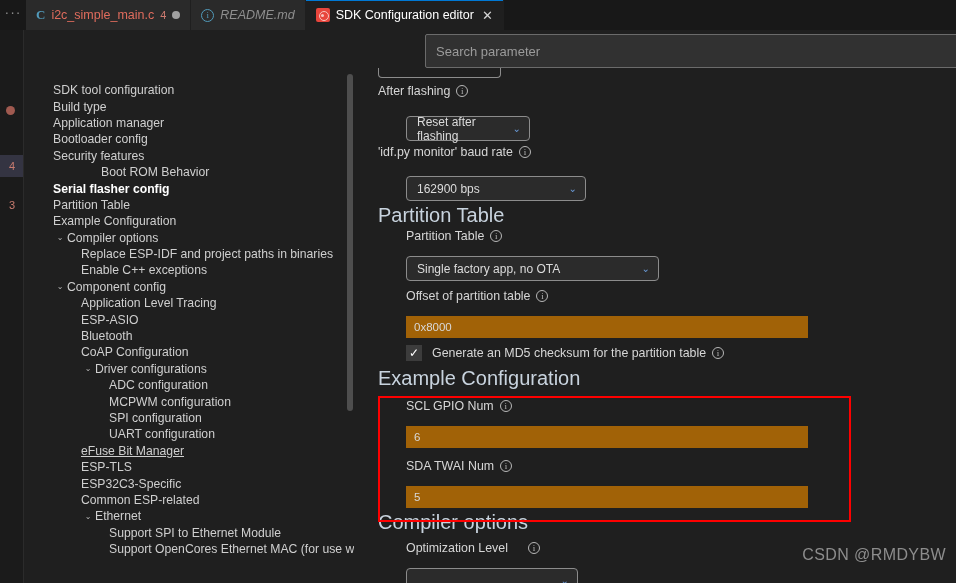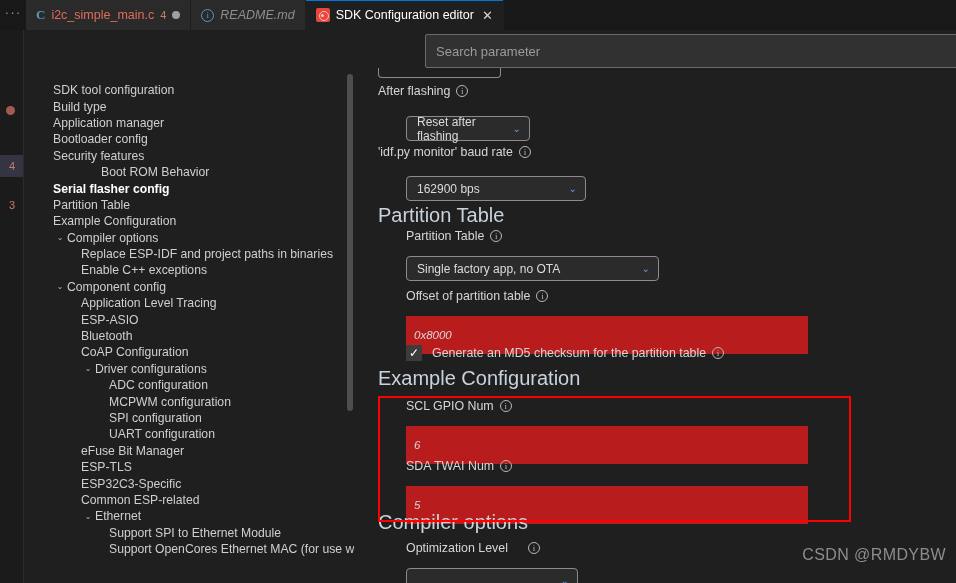--- a/index.html
+++ b/index.html
@@ -156,23 +156,23 @@
 
   .dropdown {
     background: #2b2b2b; border: 1px solid #8c8c8c; border-radius: 4px;
     height: 25px; display: flex; align-items: center;
     padding: 0 8px 0 10px; justify-content: space-between;
     font-size: 12px; color: #dcdcdc;
   }
   .chev { color: #6a9bd8; font-size: 10px; margin-left: 10px; }
 
   .textinput {
-    background: #b91c1c; border: none; height: 38px;
+    background: #a16207; border: none; height: 22px;
     display: flex; align-items: center; padding: 0 8px;
-    font-size: 11.5px; color: #d8d8d8; font-style: italic;
+    font-size: 11.5px; color: #d8d8d8;
   }
 
   .checkrow { display: flex; align-items: center; gap: 10px; }
   .checkbox {
     width: 16px; height: 16px; background: #3c3c3c;
     display: flex; align-items: center; justify-content: center;
     color: #ffffff; font-size: 12px; line-height: 1;
   }
 
   .redbox {
@@ -302,21 +302,21 @@
         <span>MCPWM configuration</span>
       </div>
       <div class="tree-item" style="padding-left: 72px;">
         <span class="tree-chevron empty"></span>
         <span>SPI configuration</span>
       </div>
       <div class="tree-item" style="padding-left: 72px;">
         <span class="tree-chevron empty"></span>
         <span>UART configuration</span>
       </div>
-      <div class="tree-item" style="padding-left: 44px;">
+      <div class="tree-item" style="padding-left: 44px; text-decoration: underline;">
         <span class="tree-chevron empty"></span>
         <span>eFuse Bit Manager</span>
       </div>
       <div class="tree-item" style="padding-left: 44px;">
         <span class="tree-chevron empty"></span>
         <span>ESP-TLS</span>
       </div>
       <div class="tree-item" style="padding-left: 44px;">
         <span class="tree-chevron empty"></span>
         <span>ESP32C3-Specific</span>

